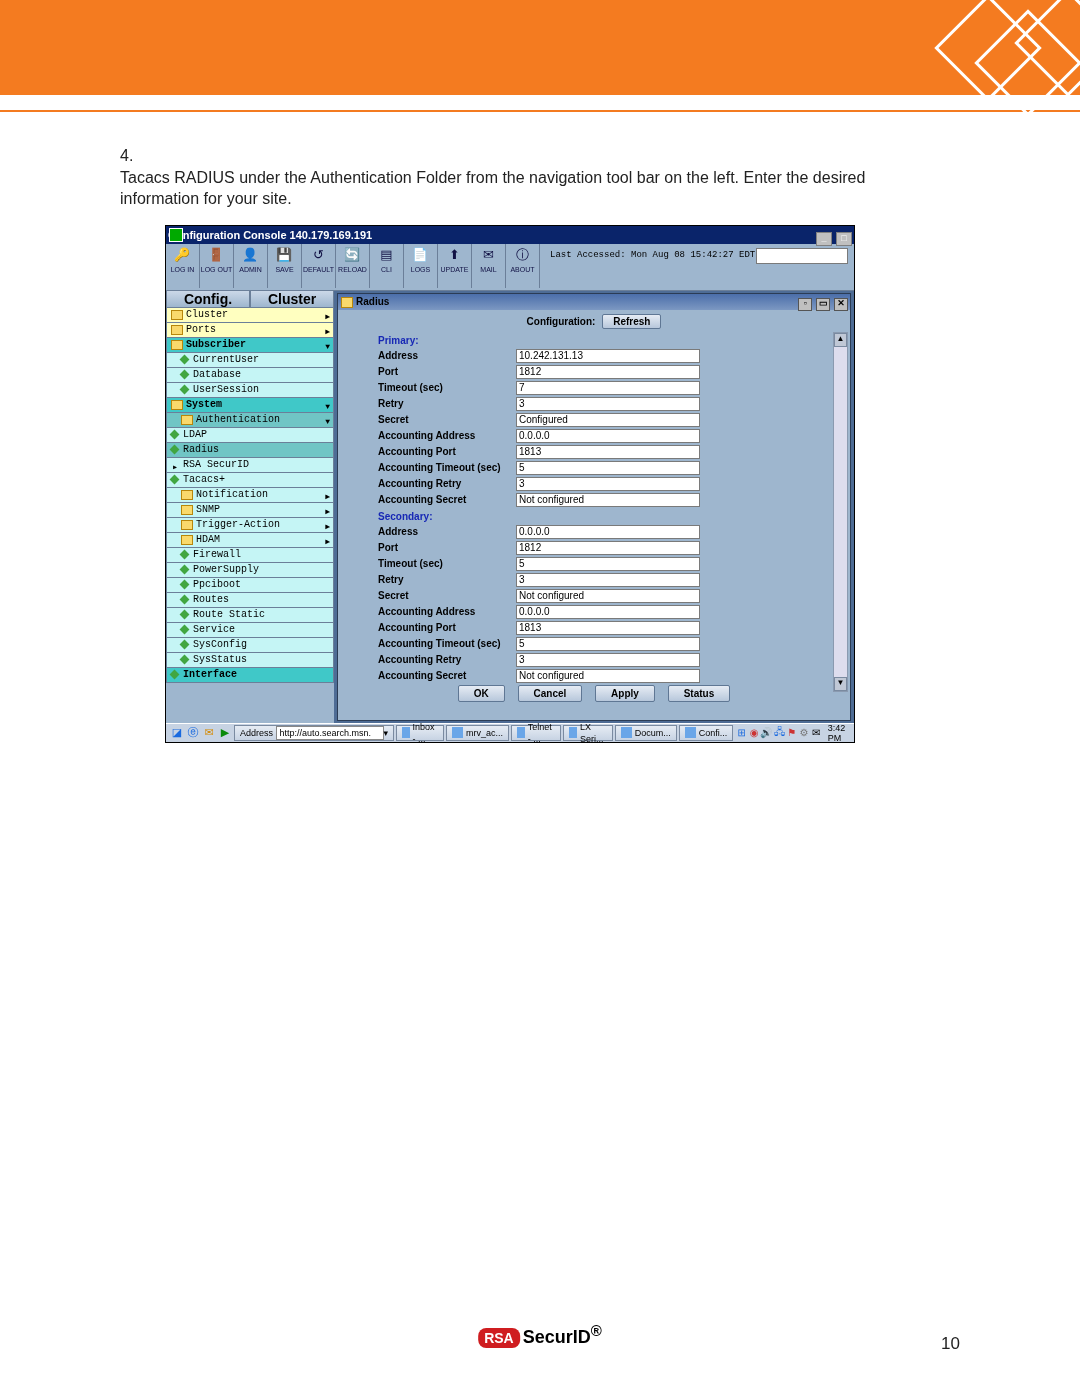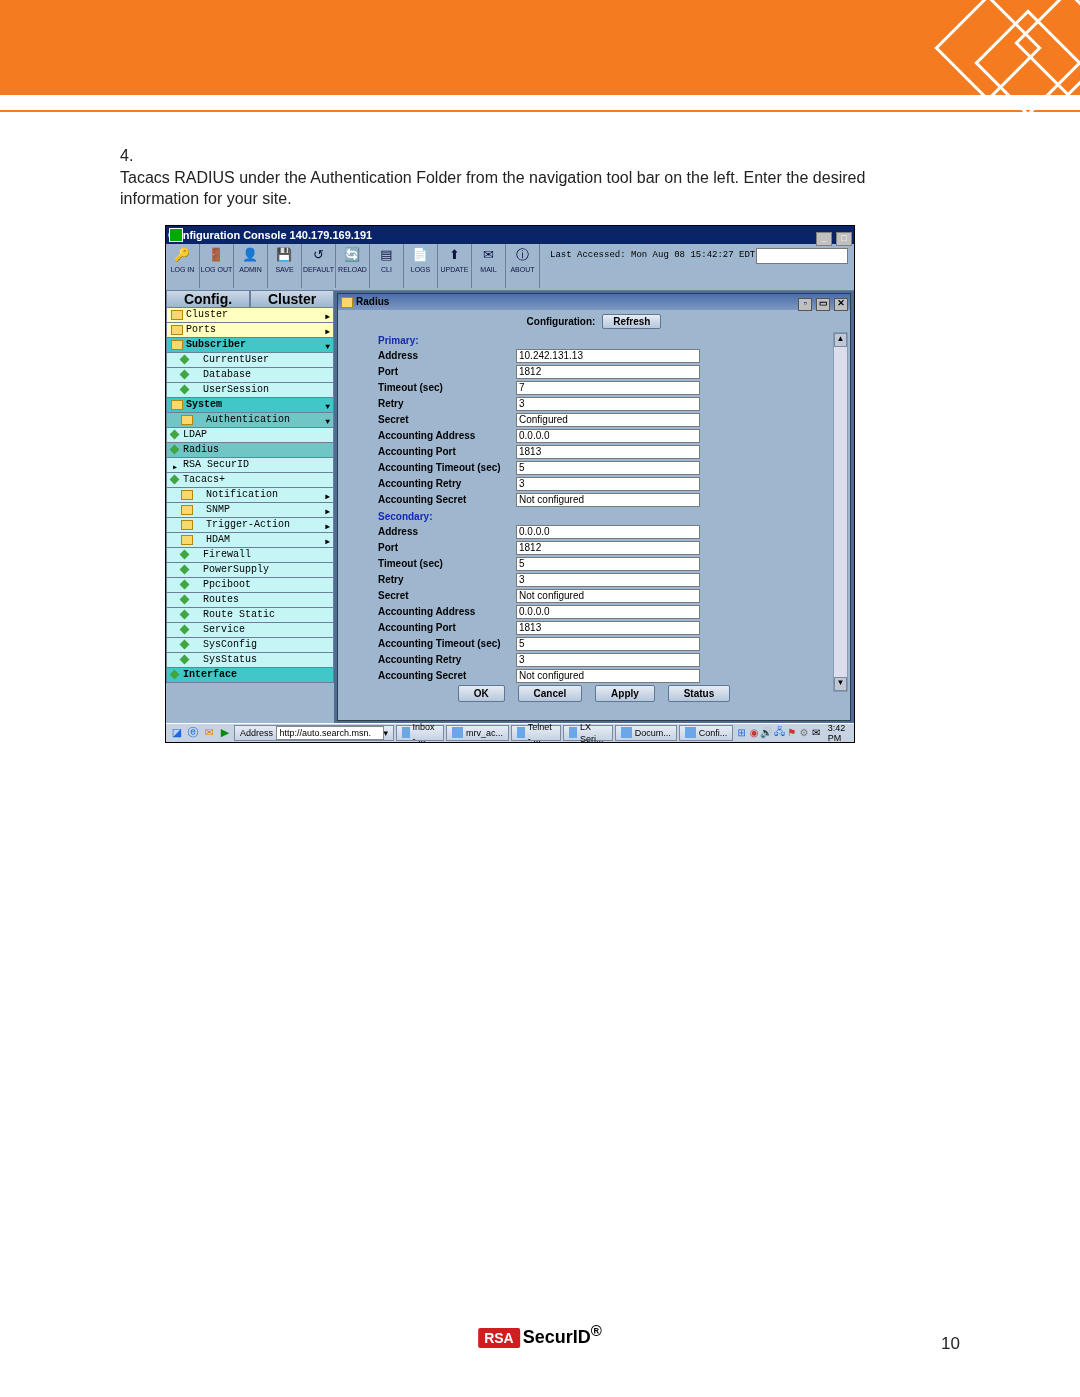--- a/index.html
+++ b/index.html
@@ -22,21 +22,21 @@
 .tbtn{width:34px;height:44px;border-right:1px solid #6b7f99;text-align:center;font-size:7px;color:#114;padding-top:2px;box-sizing:border-box;}
 .tbtn .ico{width:18px;height:18px;margin:0 auto 2px auto;display:flex;align-items:center;justify-content:center;font-size:13px;}
 .last-access{flex:1;padding:6px 6px 0 10px;font-family:'Courier New',monospace;font-size:9px;color:#000;}
 .search-box{position:absolute;right:6px;top:22px;width:90px;height:14px;background:#fff;border:1px solid #7a7a7a;}
 .content{position:absolute;top:64px;left:0;right:0;bottom:18px;display:flex;}
 .nav{width:168px;background:#9EB6CE;}
 .nav-tabs{height:18px;display:flex;}
 .nav-tab{flex:1;background:linear-gradient(#CBD8E8,#9EB6CE);border:1px solid #6b7f99;font-weight:bold;font-size:14px;text-align:center;line-height:16px;}
 .nav-list{}
 .nav-item{height:14px;line-height:14px;padding-left:4px;font-family:'Courier New',monospace;font-size:10px;border:1px solid #6b7f99;border-top:none;background:#FFFFC0;display:flex;align-items:center;position:relative;}
-.nav-item.lvl1{padding-left:14px;background:#C5F5F5;gap:10px;}
+.nav-item.lvl1{padding-left:14px;background:#C5F5F5;}
 .nav-item.lvl2{padding-left:4px;background:#C5F5F5;text-align:right;}
 .nav-item.sel{background:#70C5C5;}
 .nav-item.header{background:#40C8C8;font-weight:bold;}
 .nav-item .arrow{position:absolute;right:3px;top:2px;font-size:8px;}
 .folder{width:10px;height:8px;background:#F9D96C;border:1px solid #B8860B;margin-right:3px;display:inline-block;}
 .prop{width:7px;height:7px;background:#41A641;transform:rotate(45deg);margin-right:5px;display:inline-block;}
 .subwin{flex:1;margin:3px;background:#9EB6CE;border:1px solid #2b3c55;position:relative;}
 .sub-title{height:16px;background:linear-gradient(#4B6EAA,#7C98C2);color:#000;font-size:10px;font-weight:bold;line-height:16px;padding-left:18px;position:relative;}
 .sub-title .ficon{position:absolute;left:3px;top:3px;width:10px;height:9px;background:#F9D96C;border:1px solid #B8860B;}
 .sub-ctrls{position:absolute;right:2px;top:1px;font-size:10px;}
@@ -54,21 +54,21 @@
 .btn-bar{position:absolute;left:0;right:0;bottom:3px;text-align:center;}
 .btn-bar .btn{margin:15px 5px;padding:2px 15px;}
 .taskbar{position:absolute;left:0;right:0;bottom:0;height:18px;background:#C7D3E3;border-top:1px solid #fff;display:flex;align-items:center;font-size:9px;}
 .task-item{height:14px;border:1px solid #7a8aa0;background:linear-gradient(#E6ECF4,#C7D3E3);padding:0 5px;margin-right:2px;line-height:12px;display:flex;align-items:center;}
 .task-q{display:flex;margin-left:4px;}
 .qico{width:14px;height:14px;margin-right:2px;display:flex;align-items:center;justify-content:center;font-size:11px;}
 .sys-tray{margin-left:auto;display:flex;align-items:center;padding-right:4px;}
 .tray-ico{width:13px;height:13px;margin-left:1px;font-size:10px;display:flex;align-items:center;justify-content:center;}
 .footer{position:absolute;left:0;right:0;bottom:35px;height:40px;}
 .footer .logo{position:absolute;left:50%;transform:translateX(-50%);font-size:18px;font-weight:bold;color:#000;}
-.footer .logo .rsa{display:inline-block;background:#CF1D20;color:#fff;padding:2px 6px;border-radius:2px;font-size:14px;margin-right:3px;}
+.footer .logo .rsa{display:inline-block;background:#CF1D20;color:#fff;padding:2px 6px;border-radius:8px;font-size:14px;margin-right:3px;}
 .footer .pagenum{position:absolute;right:120px;bottom:8px;font-size:17px;}
 </style>
 </head>
 <body>
 
 <div class="page">
   <div class="banner">
     <div class="orange">
       <div class="logo-diamonds">
         <div class="diamond" style="left:0;top:20px;"></div>

